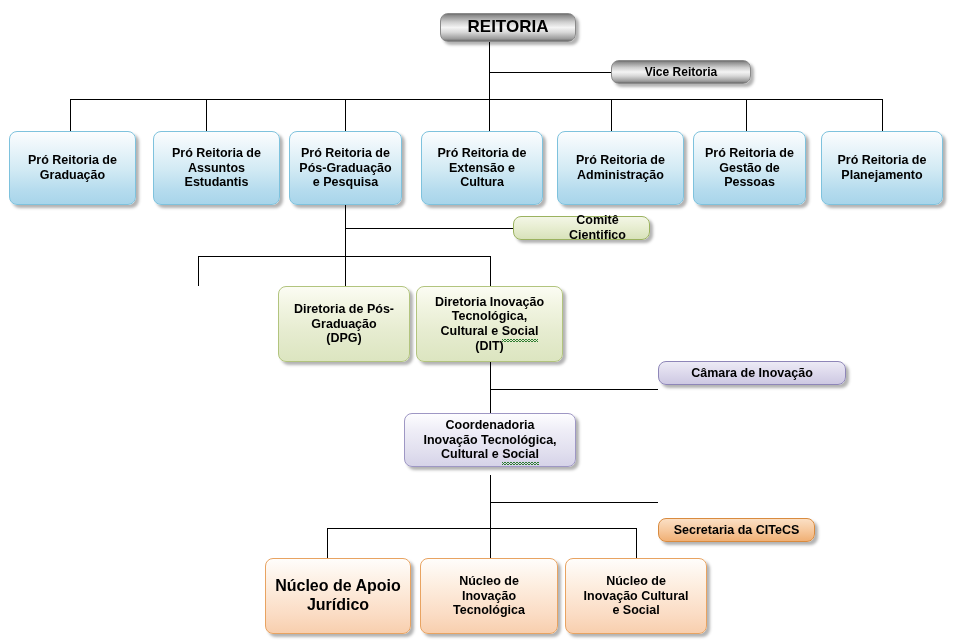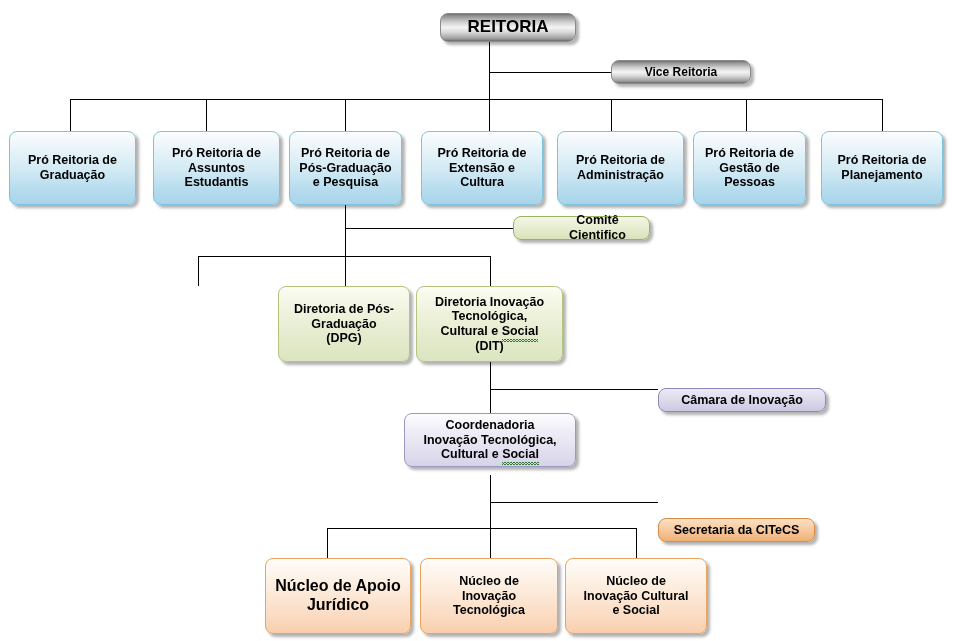--- a/index.html
+++ b/index.html
@@ -176,21 +176,21 @@
   </div>
 
   <div class="node green" style="left:416px;top:286px;width:147px;height:76px;font-size:12.5px;">
     <span class="lbl"><span>Diretoria Inovação</span><br><span>Tecnológica,</span><br><span>Cultural e </span><span class="sq">Social</span><br><span>(DIT)</span></span>
   </div>
 
   <div class="ln v" style="left:490px;top:362px;height:51px;"></div>
 
   <div class="ln h" style="left:490px;top:389px;width:168px;height:1px;"></div>
 
-  <div class="node purple-pill" style="left:658px;top:388px;width:168px;height:24px;font-size:12.5px;">
+  <div class="node purple-pill" style="left:658px;top:361px;width:188px;height:24px;font-size:12.5px;">
     <span class="lbl">Câmara de Inovação</span>
   </div>
 
   <div class="node purple" style="left:404px;top:413px;width:172px;height:54px;font-size:12.5px;">
     <span class="lbl"><span>Coordenadoria</span><br><span>Inovação Tecnológica,</span><br><span>Cultural e </span><span class="sq">Social</span></span>
   </div>
 
   <div class="ln v" style="left:490px;top:475px;height:53px;"></div>
 
   <div class="ln h" style="left:490px;top:502px;width:168px;height:1px;"></div>

